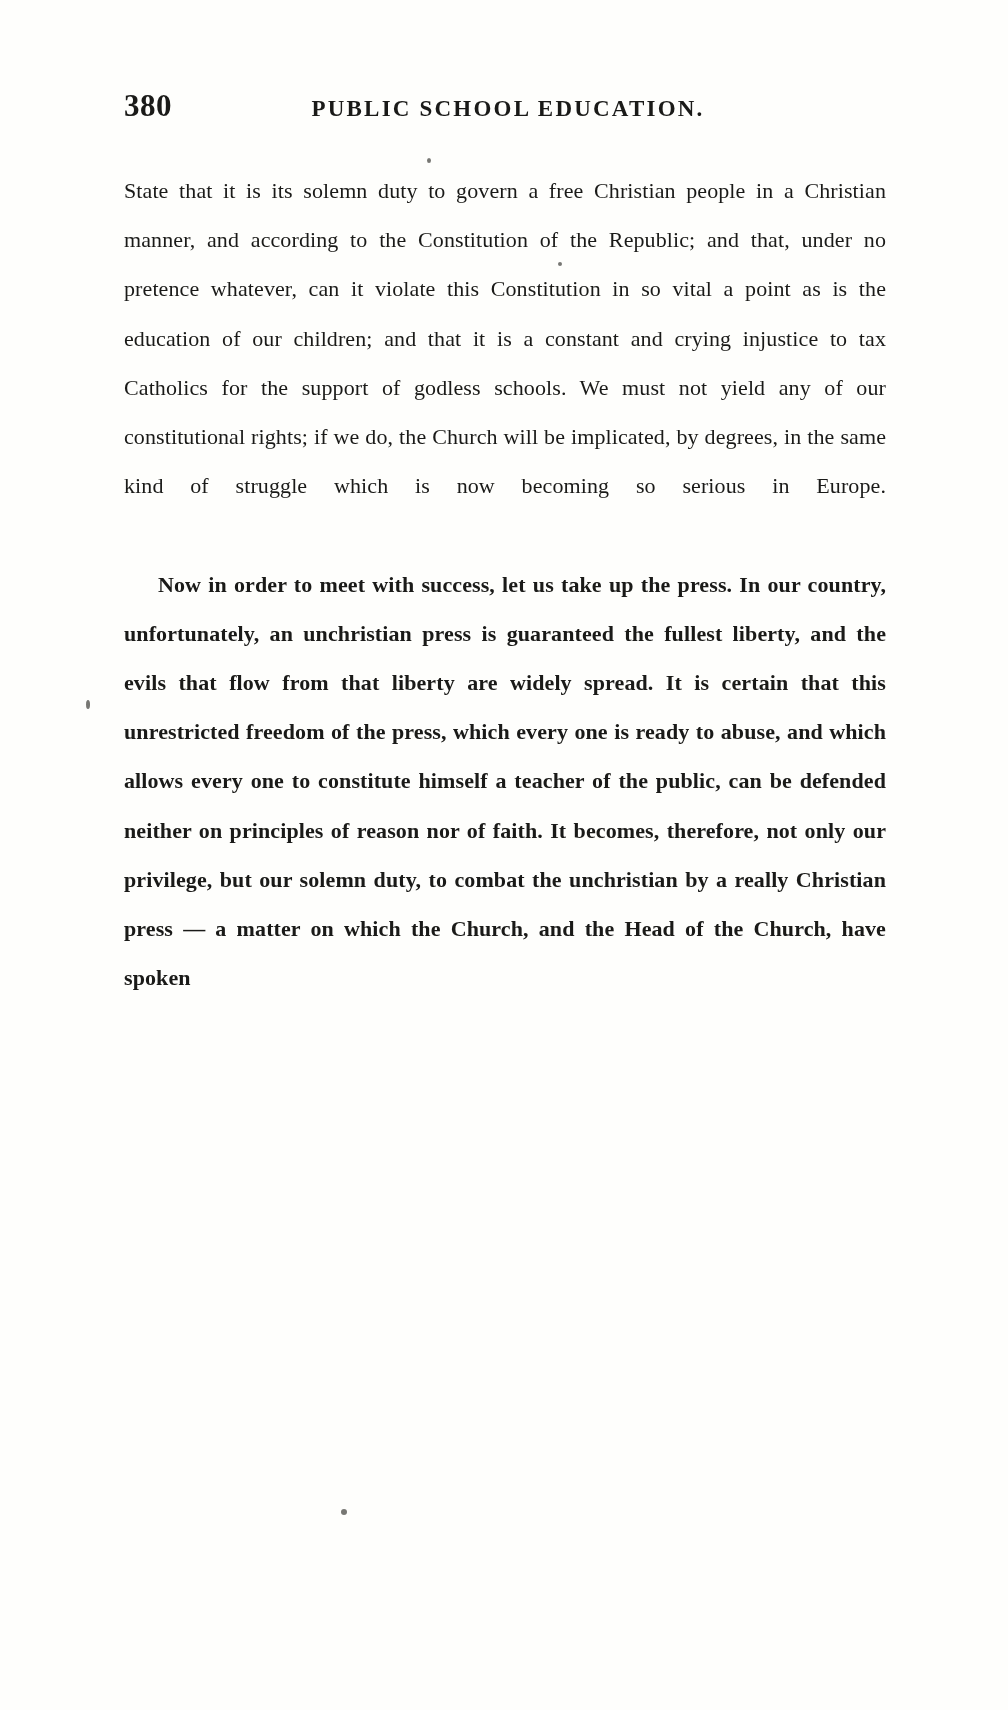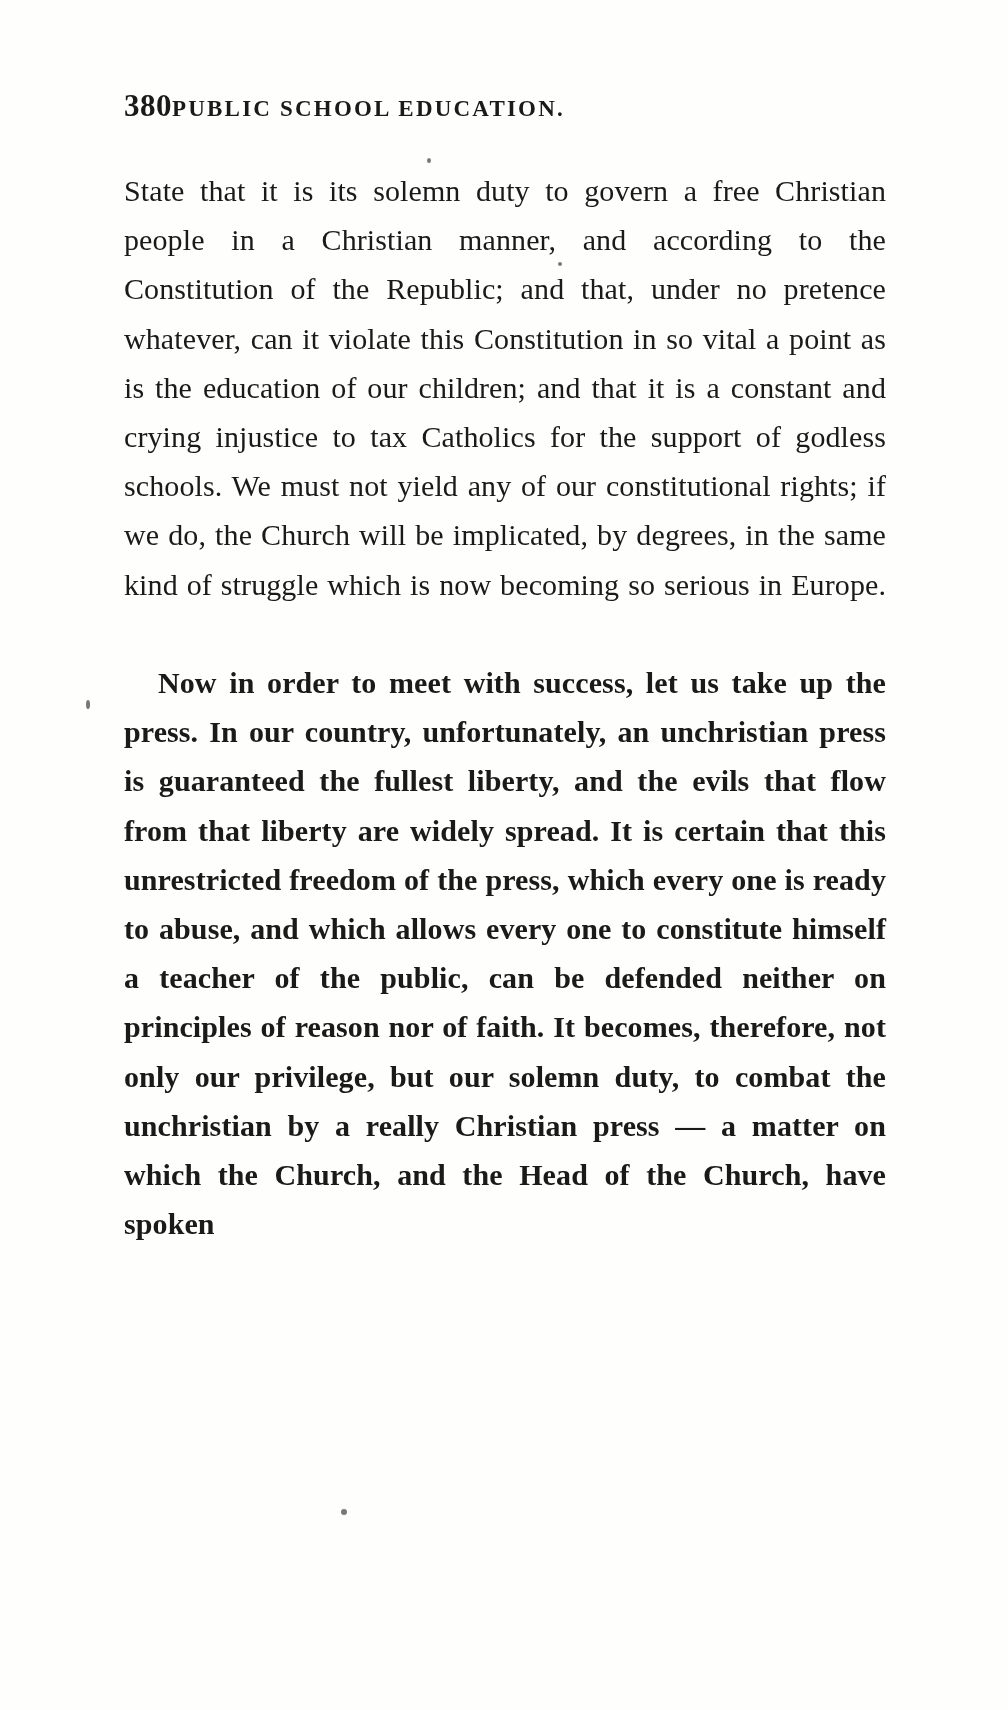--- a/index.html
+++ b/index.html
@@ -31,36 +31,36 @@
     align-items: baseline;
   }
   .folio {
     font-size: 31px;
     font-weight: 700;
     letter-spacing: 0.5px;
     font-family: "Liberation Serif", serif;
   }
   .running-title {
     flex: 1;
-    text-align: left;
+    text-align: center;
     font-size: 23px;
     font-weight: 700;
     letter-spacing: 2.2px;
     padding-right: 40px;
     font-family: "Liberation Serif", serif;
   }
   .body-text {
     position: absolute;
     top: 166px;
     left: 124px;
     width: 762px;
   }
   .para {
     margin: 0 0 0 0;
-    font-size: 30px;
+    font-size: 22px;
     line-height: 49.2px;
     text-align: justify;
     text-justify: inter-word;
     font-family: "Liberation Serif", serif;
     letter-spacing: 0.1px;
   }
   .para.indent {
     text-indent: 34px;
     font-weight: bold;
   }

